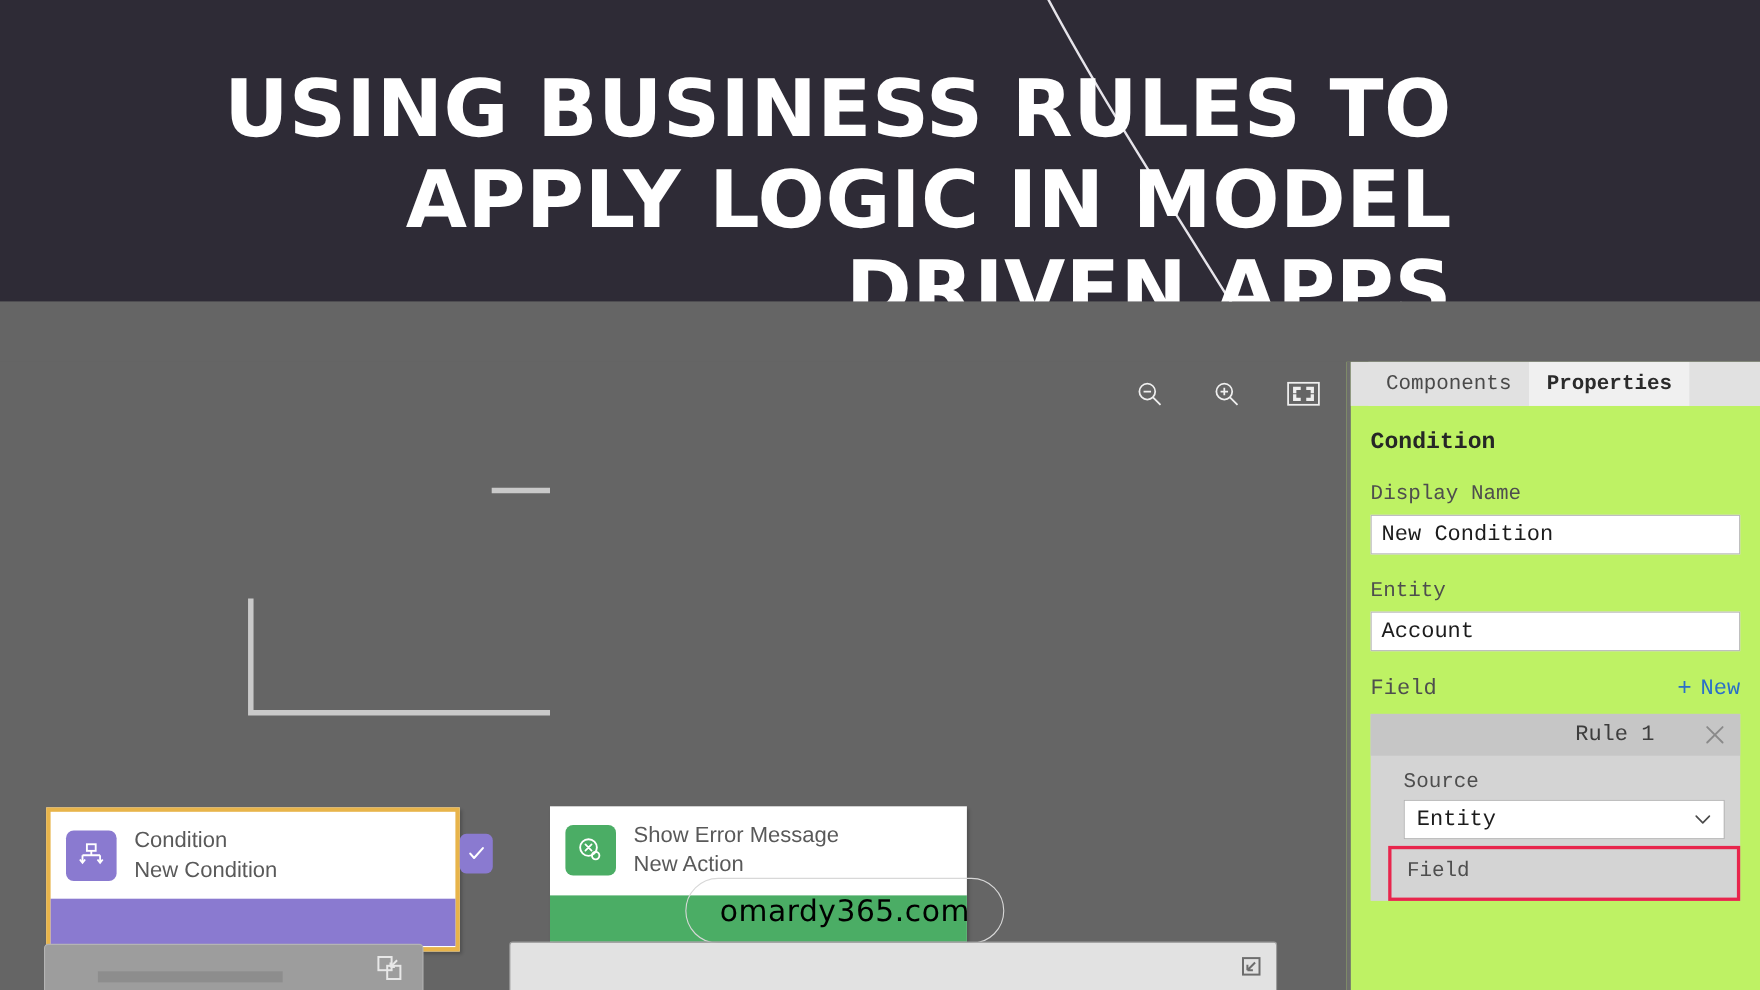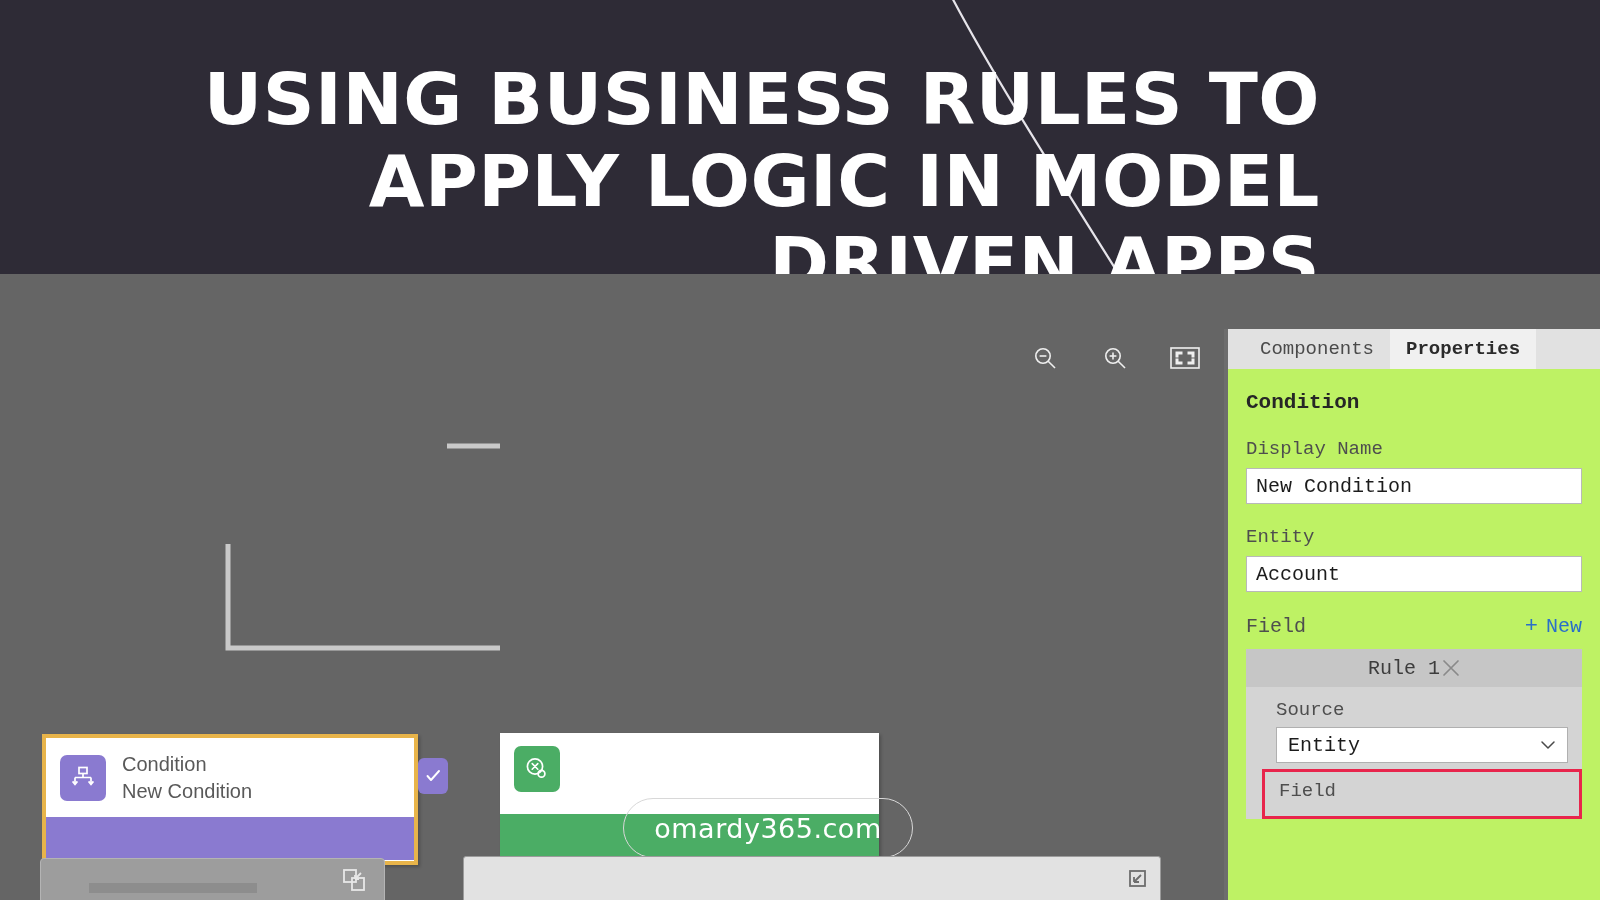--- a/index.html
+++ b/index.html
@@ -66,21 +66,21 @@
   }
   .badge-x {
     position: absolute; left: 213px; top: 532px; width: 30px; height: 30px;
     background: #ffffff; border-radius: 7px; display: flex; align-items: center; justify-content: center;
   }
 
   .watermark {
     position: absolute; left: 623px; top: 798px; width: 290px; height: 60px;
     border: 1.5px solid #d8d8d8; border-radius: 30px;
     display: flex; align-items: center; justify-content: center;
-    color: #ffffff; font-size: 27px; letter-spacing: 0.5px;
+    color: #000000; font-size: 27px; letter-spacing: 0.5px;
     font-family: "DejaVu Sans", sans-serif;
   }
 
   
   .dock-left {
     position: absolute; left: 40px; top: 858px; width: 345px; height: 60px;
     background: #9d9d9d; border: 1px solid #b4b4b4; border-radius: 4px 4px 0 0;
   }
   .dock-left-bar { position: absolute; left: 48px; top: 24px; width: 168px; height: 10px; background: #8d8d8d; }
   .dock-left-icon { position: absolute; right: 18px; top: 9px; width: 24px; height: 24px; }
@@ -111,22 +111,22 @@
     display: flex; align-items: center; padding: 0 9px;
     font-size: 20px; color: #1c1c1c; margin-bottom: 22px;
   }
   .rules-header { display: flex; align-items: center; justify-content: space-between; margin-bottom: 10px; }
   .rules-label { font-size: 20px; color: #4e4e4e; }
   .rules-new { font-size: 20px; color: #2a6fc9; display: flex; align-items: center; gap: 8px; cursor: pointer; }
   .rules-new .plus { font-size: 22px; color: #2a6fc9; }
 
   .rule-card { background: #d4d4d4; }
   .rule-card-head {
-    display: flex; align-items: center; justify-content: center;
-    height: 38px; padding: 0 12px 0 14px; background: #c6c6c6;
+    display: flex; align-items: center; justify-content: flex-end;
+    height: 38px; padding: 0 12px 0 14px; background: #c6c6c6; gap: 44px;
   }
   .rule-card-title { font-size: 20px; color: #3d3d3d; }
   .rule-card-body { padding: 12px 14px 0 14px; margin-left: 16px; }
   .sub-label { font-size: 19px; color: #4e4e4e; margin-bottom: 6px; }
   .select {
     height: 36px; background: #ffffff; border: 1px solid #b0b0b0;
     display: flex; align-items: center; justify-content: space-between;
     padding: 0 10px 0 11px; font-size: 20px; color: #1c1c1c; margin-bottom: 4px;
     cursor: pointer;
   }
@@ -211,20 +211,24 @@
 
     <div class="node node-action-1">
       <div class="node-head">
         <div class="node-icon act-icon">
           <svg width="26" height="26" viewBox="0 0 26 26">
             <circle cx="11" cy="10.5" r="7.6" stroke="#ffffff" stroke-width="1.7" fill="none"></circle>
             <path d="M8.2 7.6 L13.8 13.2 M13.8 7.6 L8.2 13.2" stroke="#ffffff" stroke-width="1.6" stroke-linecap="round"></path>
             <circle cx="17.5" cy="17.8" r="3.4" stroke="#ffffff" stroke-width="1.7" fill="none"></circle>
           </svg>
         </div>
+        <div class="node-text">
+          <div class="t1">Show Error Message</div>
+          <div class="t2">New Action</div>
+        </div>
       </div>
       <div class="node-body act-body"></div>
     </div>
 
   </div>
 
   <div class="watermark">omardy365.com</div>
 
   <div class="dock-left">
     <div class="dock-left-bar"></div>

